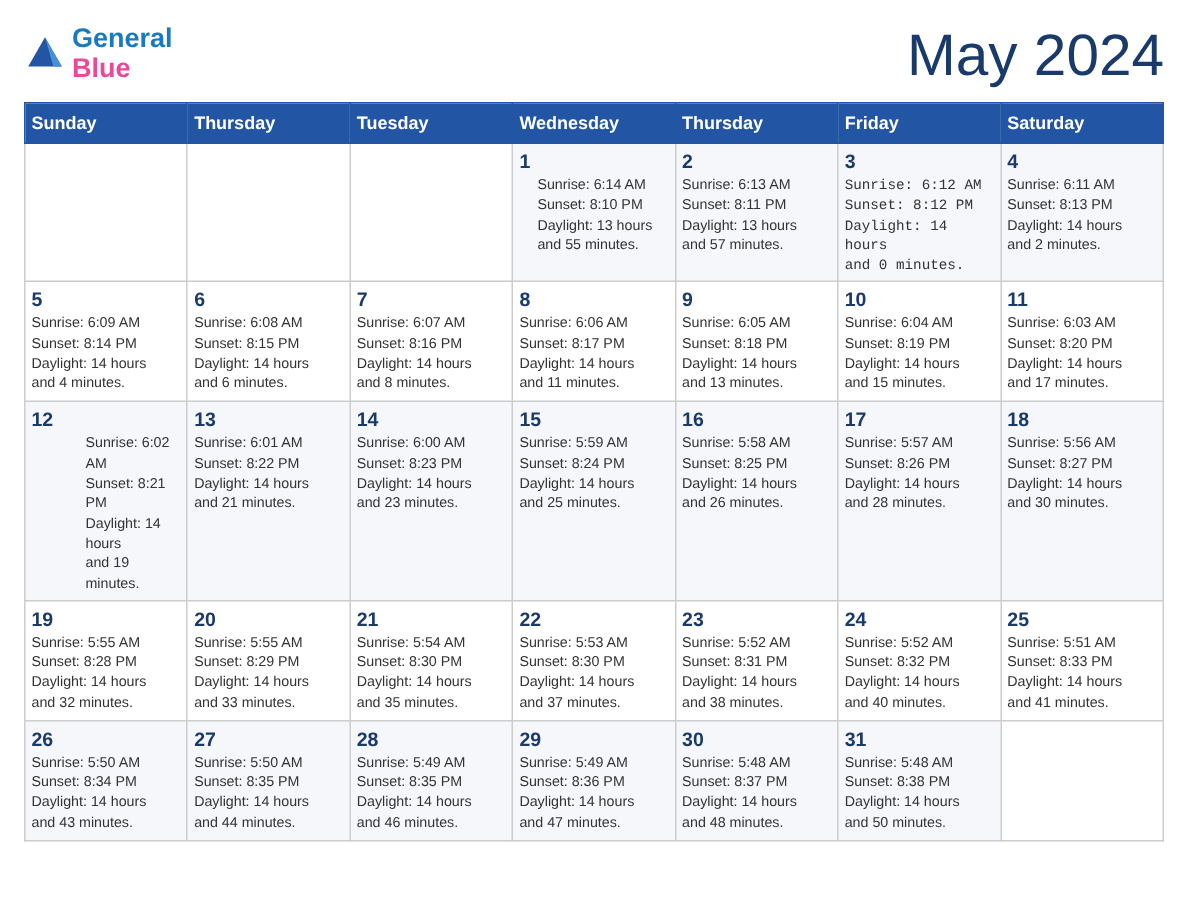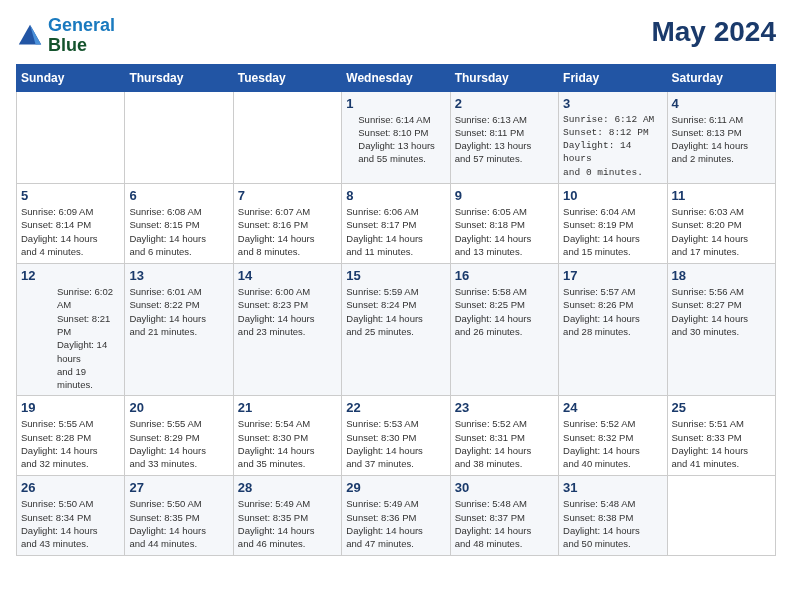--- a/index.html
+++ b/index.html
@@ -32,22 +32,22 @@
       text-align: center;
     }
     .logo-icon {
       width: 28px;
       height: 28px;
     }
     .title-block {
       text-align: right;
     }
     .month-title {
-      font-size: 28px;
-      font-weight: bold;
+      font-size: 39px;
+      font-weight: normal;
       color: #1a3a6b;
     }
     .location {
       font-size: 16px;
       color: #333;
     }
     table {
       width: 100%;
       border-collapse: collapse;
       table-layout: fixed;
@@ -92,21 +92,21 @@
 <body>
 
 <div class="header">
   <div class="logo">
     <svg class="logo-icon" viewBox="0 0 40 40">
       <polygon points="20,4 36,32 4,32" fill="#2255a4"></polygon>
       <polygon points="20,4 36,32 28,32" fill="#4a90d9"></polygon>
     </svg>
     <div class="logo-text">
       <div><span>General</span></div>
-      <div><span style="color:#14532d;">Blue</span></div>
+      <div><span style="color:#ec4899;">Blue</span></div>
     </div>
   </div>
   <div class="title-block">
     <div class="month-title">May 2024</div>
   </div>
 </div>
 
 <table>
   <thead>
     <tr id="header-row">

